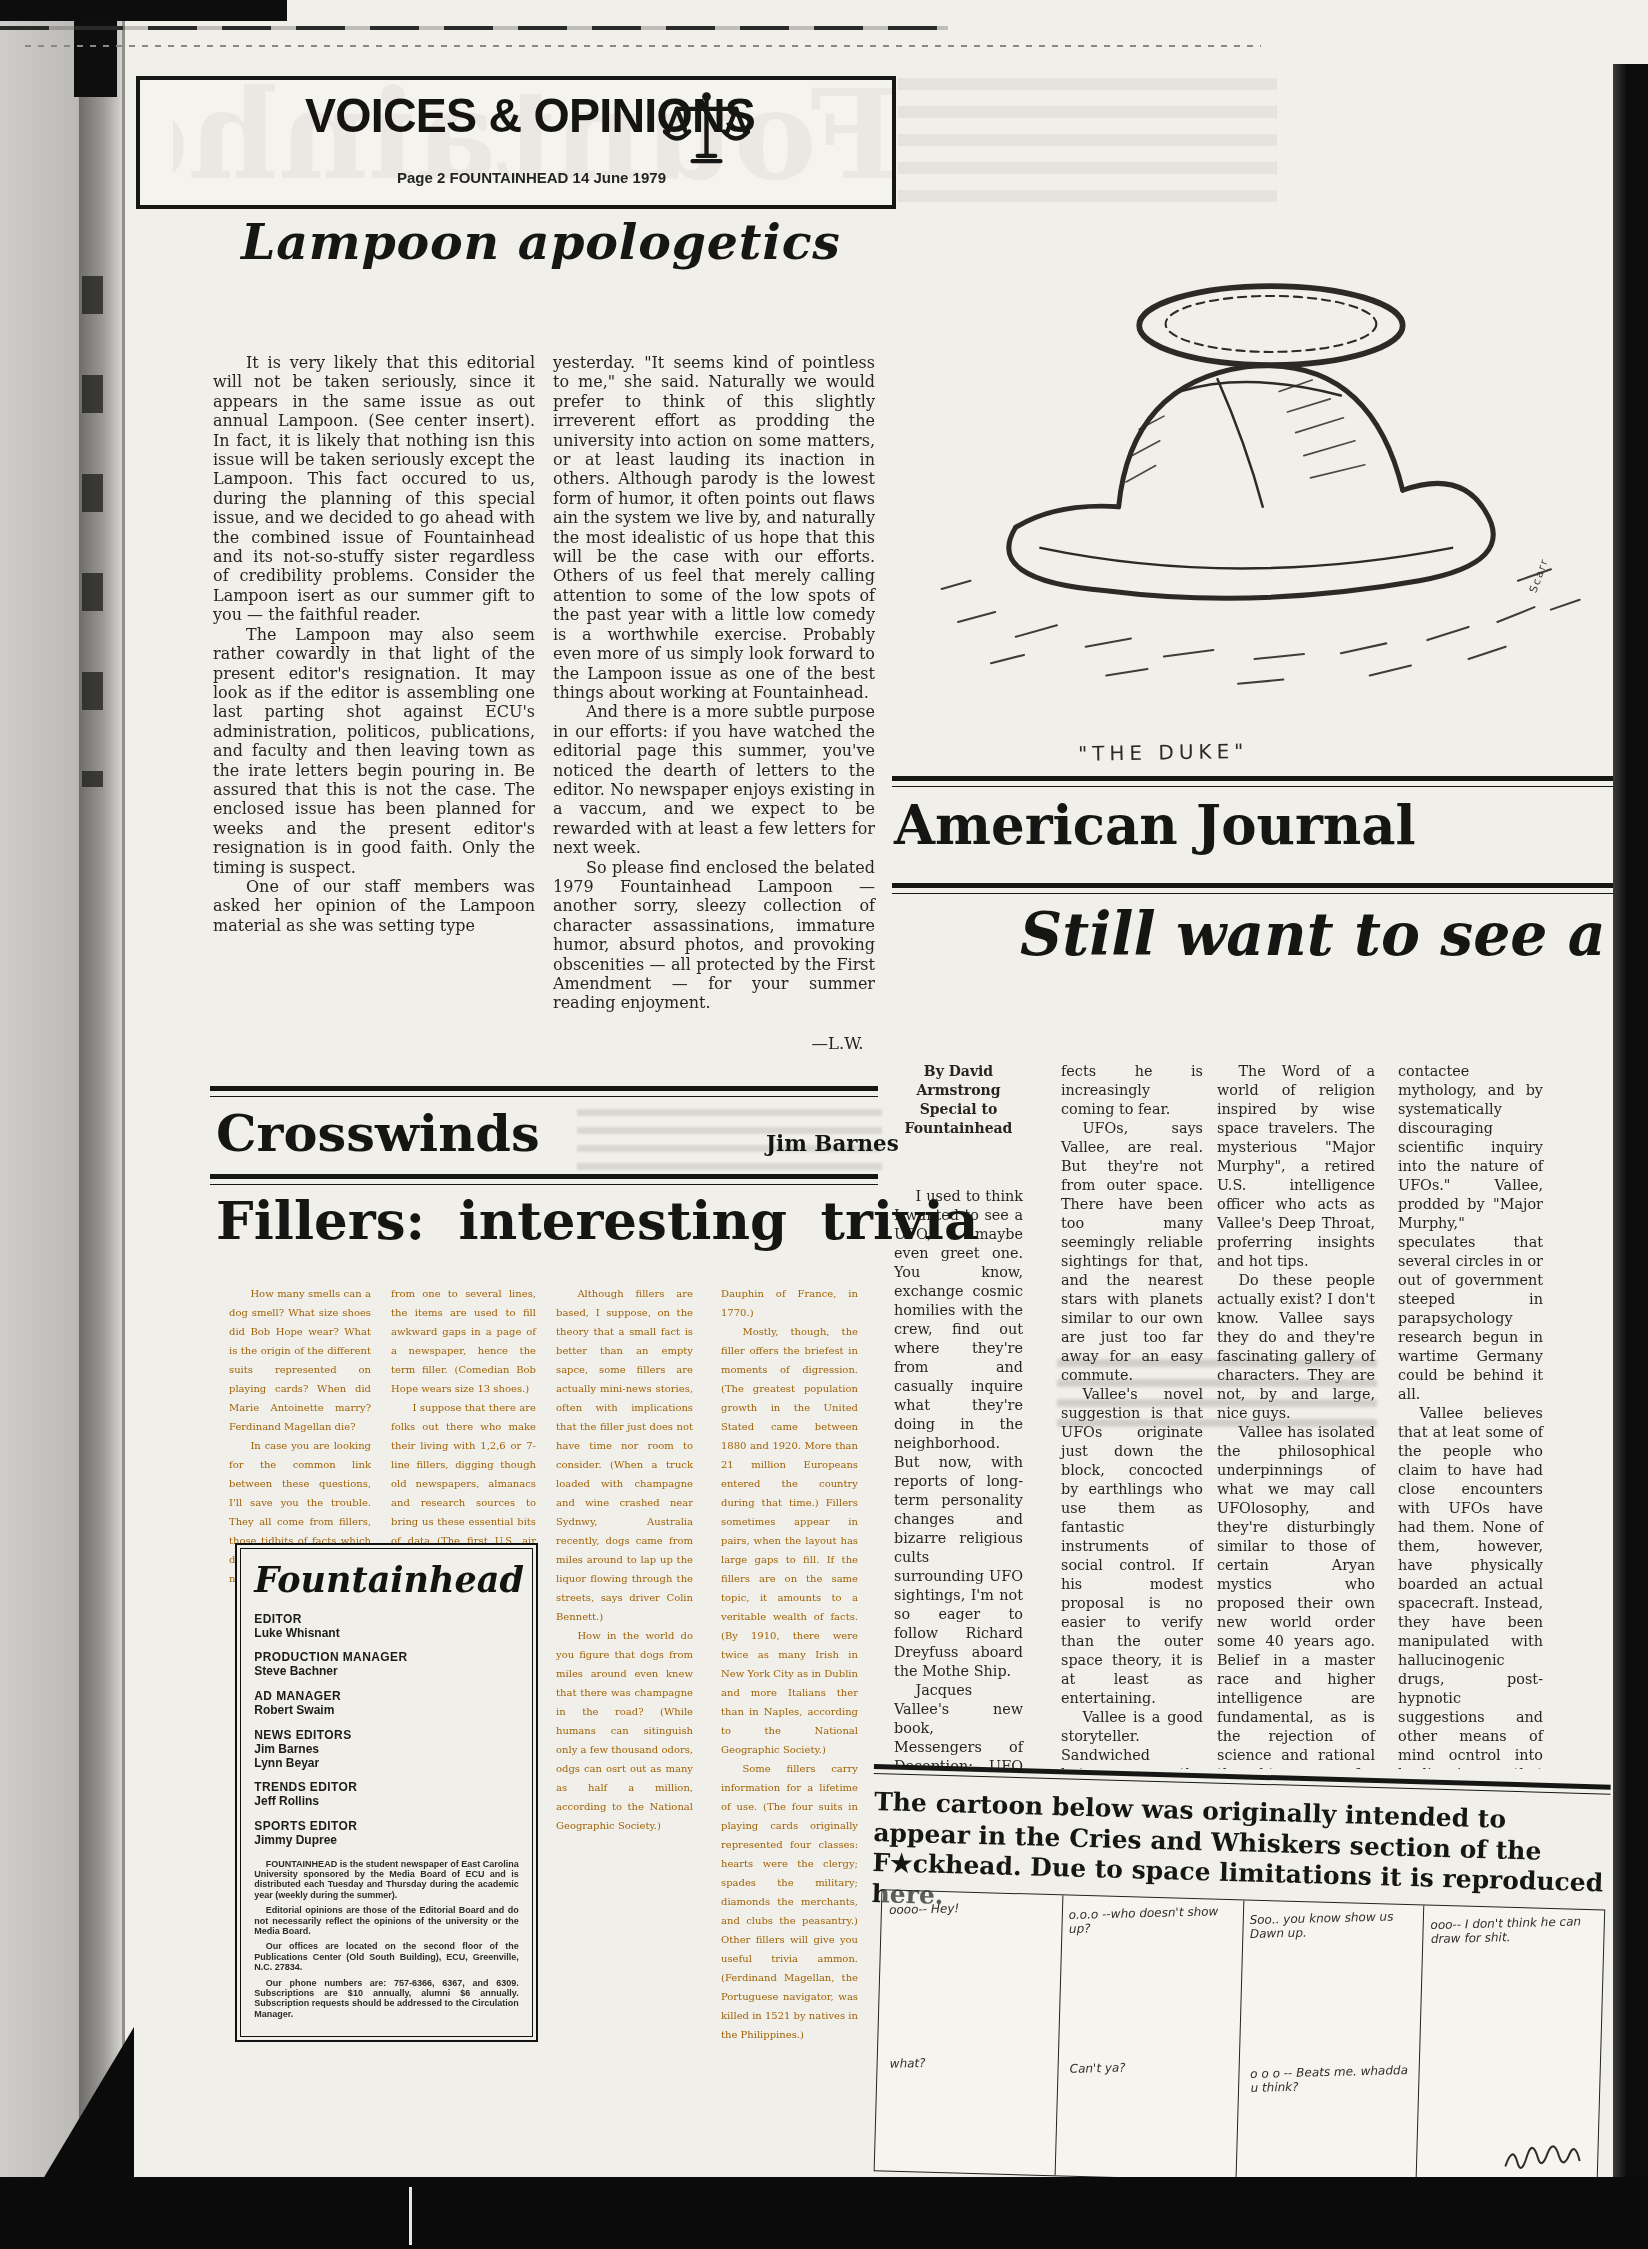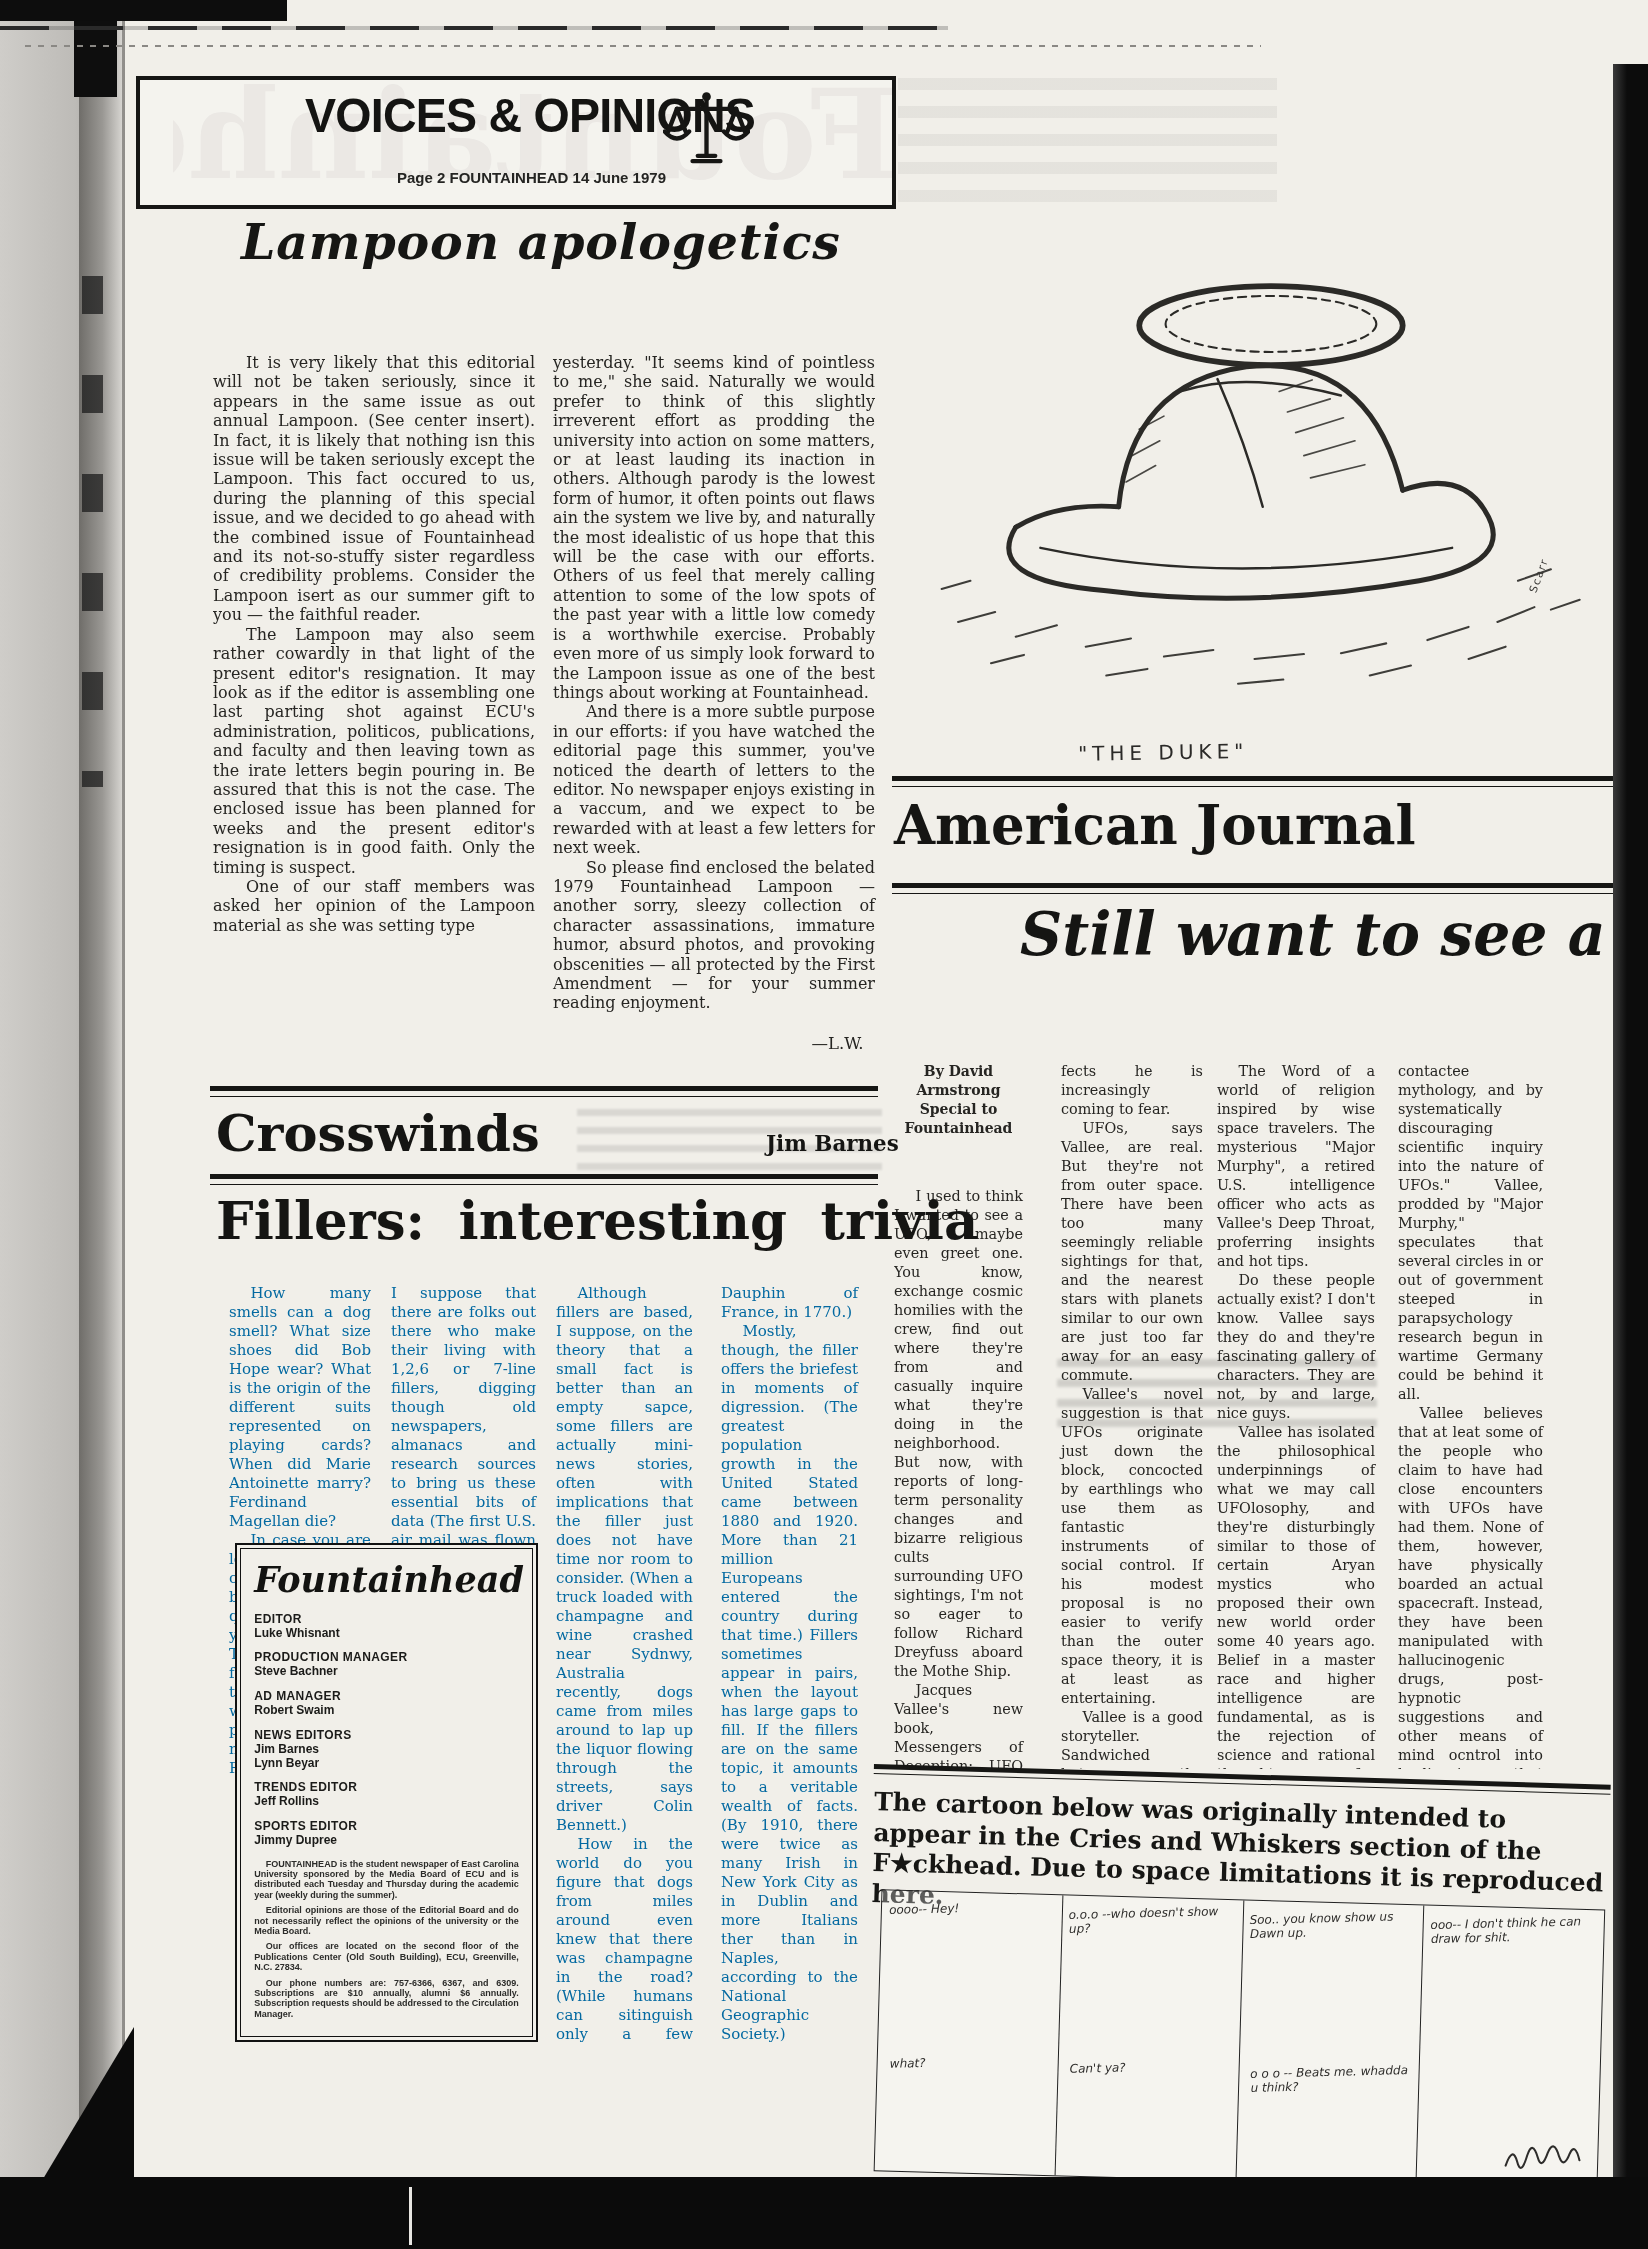--- a/index.html
+++ b/index.html
@@ -71,21 +71,21 @@
   .byline{text-align:center !important;text-indent:0 !important;font-weight:bold;font-size:14px;}
   .byline2{margin-bottom:49px !important;}
   
   .cw-rule1{left:210px;top:1086px;width:668px;}
   .cw-title{left:216px;top:1103px;font-size:51px;font-weight:bold;color:#151513;white-space:nowrap;}
   .cw-author{left:766px;top:1131px;font-size:21.4px;font-weight:bold;color:#151513;}
   .cw-rule2{left:210px;top:1174px;width:668px;}
   .fillers-title{left:216px;top:1189px;font-size:53px;font-weight:bold;color:#151513;
      word-spacing:15px;white-space:nowrap;}
   .fl-cols{left:229px;top:1284px;width:630px;height:762px;overflow:hidden;}
-  .f-col{position:absolute;top:0;font-size:15px;line-height:19px;text-align:justify;color:#0369a1;}
+  .f-col{position:absolute;top:0;font-size:10px;line-height:19px;text-align:justify;color:#a16207;}
   .f-col p{margin:0;text-indent:21.4px;}
   .f1{left:0;width:142px;}
   .f2{left:162px;width:145px;}
   .f3{left:327px;width:137px;}
   .f4{left:492px;width:137px;}
   
   .staffbox{left:235px;top:1543px;width:303px;height:499px;border:2.5px solid #111;
      background:#f1efe9;padding:3.3px;box-sizing:border-box;}
   .staffbox-inner{border:1.6px solid #111;height:100%;box-sizing:border-box;padding:8.2px 13px;}
   .masthead-logo{text-align:center;font-weight:bold;font-style:italic;font-size:35px;
@@ -235,20 +235,21 @@
   <div class="abs cw-author">Jim Barnes</div>
   <div class="abs rule cw-rule2"></div>
   <h2 class="abs fillers-title" style="margin:0;">Fillers: interesting trivia</h2>
 
   <div class="abs fl-cols">
     <div class="f-col f1">
         <p>How many smells can a dog smell? What size shoes did Bob Hope wear? What is the origin of the different suits represented on playing cards? When did Marie Antoinette marry? Ferdinand Magellan die?</p>
         <p>In case you are looking for the common link between these questions, I'll save you the trouble. They all come from fillers, those tidbits of facts which dot the pages of larger newspapers. Running</p>
       </div>
     <div class="f-col f2 cont">
+        <p>from one to several lines, the items are used to fill awkward gaps in a page of a newspaper, hence the term filler. (Comedian Bob Hope wears size 13 shoes.)</p>
         <p>I suppose that there are folks out there who make their living with 1,2,6 or 7-line fillers, digging though old newspapers, almanacs and research sources to bring us these essential bits of data (The first U.S. air mail was flown from Washington to New York in 1918.)</p>
       </div>
     <div class="f-col f3">
         <p>Although fillers are based, I suppose, on the theory that a small fact is better than an empty sapce, some fillers are actually mini-news stories, often with implications that the filler just does not have time nor room to consider. (When a truck loaded with champagne and wine crashed near Sydnwy, Australia recently, dogs came from miles around to lap up the liquor flowing through the streets, says driver Colin Bennett.)</p>
         <p>How in the world do you figure that dogs from miles around even knew that there was champagne in the road? (While humans can sitinguish only a few thousand odors, odgs can osrt out as many as half a million, according to the National Geographic Society.)</p>
       </div>
     <div class="f-col f4 cont">
         <p>Dauphin of France, in 1770.)</p>
         <p>Mostly, though, the filler offers the briefest in moments of digression. (The greatest population growth in the United Stated came between 1880 and 1920. More than 21 million Europeans entered the country during that time.) Fillers sometimes appear in pairs, when the layout has large gaps to fill. If the fillers are on the same topic, it amounts to a veritable wealth of facts. (By 1910, there were twice as many Irish in New York City as in Dublin and more Italians ther than in Naples, according to the National Geographic Society.)</p>
         <p>Some fillers carry information for a lifetime of use. (The four suits in playing cards originally represented four classes: hearts were the clergy; spades the military; diamonds the merchants, and clubs the peasantry.) Other fillers will give you useful trivia ammon. (Ferdinand Magellan, the Portuguese navigator, was killed in 1521 by natives in the Philippines.)</p>

